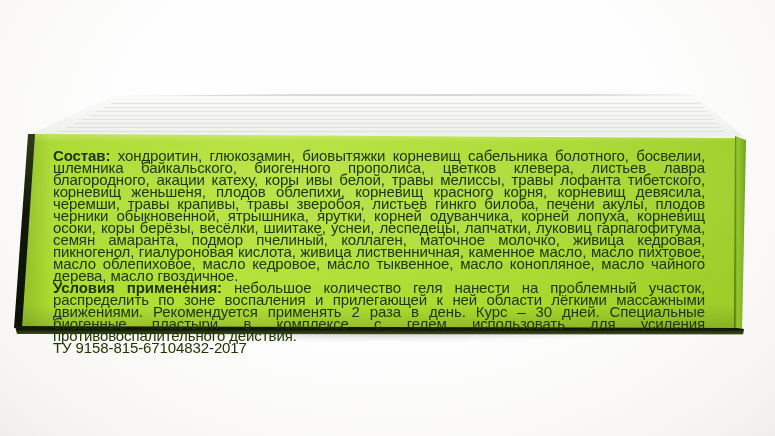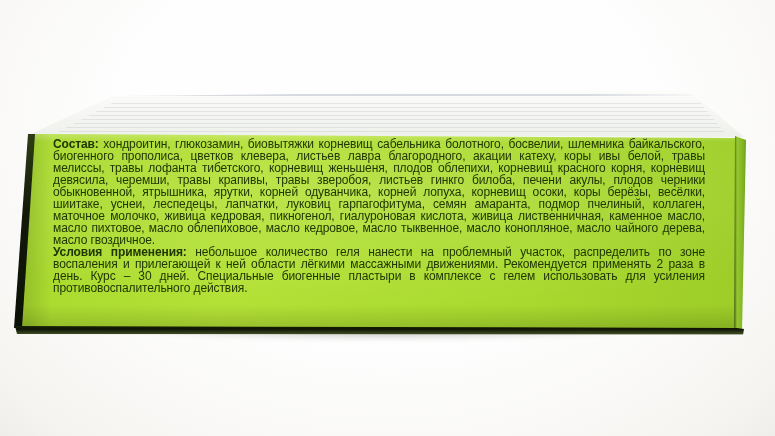--- a/index.html
+++ b/index.html
@@ -58,23 +58,23 @@
     clip-path:polygon(0 1px,722px 3px,729px 4px,728px 10px,2px 9px);
     background:linear-gradient(to bottom,#1c2609,var(--edge-dark,#0e1405) 40%,#39461f 85%,#6c785022);
   }
   .floor-shadow{
     position:absolute;left:18px;top:331px;width:730px;height:14px;
     background:radial-gradient(50% 100% at 50% 0%, rgba(70,75,62,.30), rgba(70,75,62,0) 72%);
     filter:blur(2px);
   }
   
   .label-text{
-    position:absolute;left:53px;top:138px;width:652px;z-index:5;
+    position:absolute;left:53px;top:150px;width:652px;z-index:5;
     color:var(--text-dark,#213702);
-    font-size:12px;line-height:12px;letter-spacing:-0.1px;
+    font-size:15px;line-height:12px;letter-spacing:-0.1px;
     text-align:justify;
   }
   .label-text p{margin:0;padding:0;}
   .label-text b{font-weight:700;}
 </style>
 </head>
 <body>
 
 <div class="canvas">
 
@@ -86,15 +86,16 @@
   <div class="floor-shadow"></div>
 
   <div class="front-face"></div>
   <div class="left-edge"></div>
   <div class="right-side"></div>
   <div class="bottom-edge"></div>
 
   <div class="label-text">
     <p><b>Состав:</b> <span>хондроитин, глюкозамин, биовытяжки корневищ сабельника болотного, босвелии, шлемника байкальского, биогенного прополиса, цветков клевера, листьев лавра благородного, акации катеху, коры ивы белой, травы мелиссы, травы лофанта тибетского, корневищ женьшеня, плодов облепихи, корневищ красного корня, корневищ девясила, черемши, травы крапивы, травы зверобоя, листьев гинкго билоба, печени акулы, плодов черники обыкновенной, ятрышника, ярутки, корней одуванчика, корней лопуха, корневищ осоки, коры берёзы, весёлки, шиитаке, уснеи, леспедецы, лапчатки, луковиц гарпагофитума, семян амаранта, подмор пчелиный, коллаген, маточное молочко, живица кедровая, пикногенол, гиалуроновая кислота, живица лиственничная, каменное масло, масло пихтовое, масло облепиховое, масло кедровое, масло тыквенное, масло конопляное, масло чайного дерева, масло гвоздичное.</span></p>
     <p><b>Условия применения:</b> <span>небольшое количество геля нанести на проблемный участок, распределить по зоне воспаления и прилегающей к ней области лёгкими массажными движениями. Рекомендуется применять 2 раза в день. Курс – 30 дней. Специальные биогенные пластыри в комплексе с гелем использовать для усиления противовоспалительного действия.</span></p>
+    <p><span>ТУ 9158-815-67104832-2017</span></p>
   </div>
 
 </div>
 
 </body></html>

